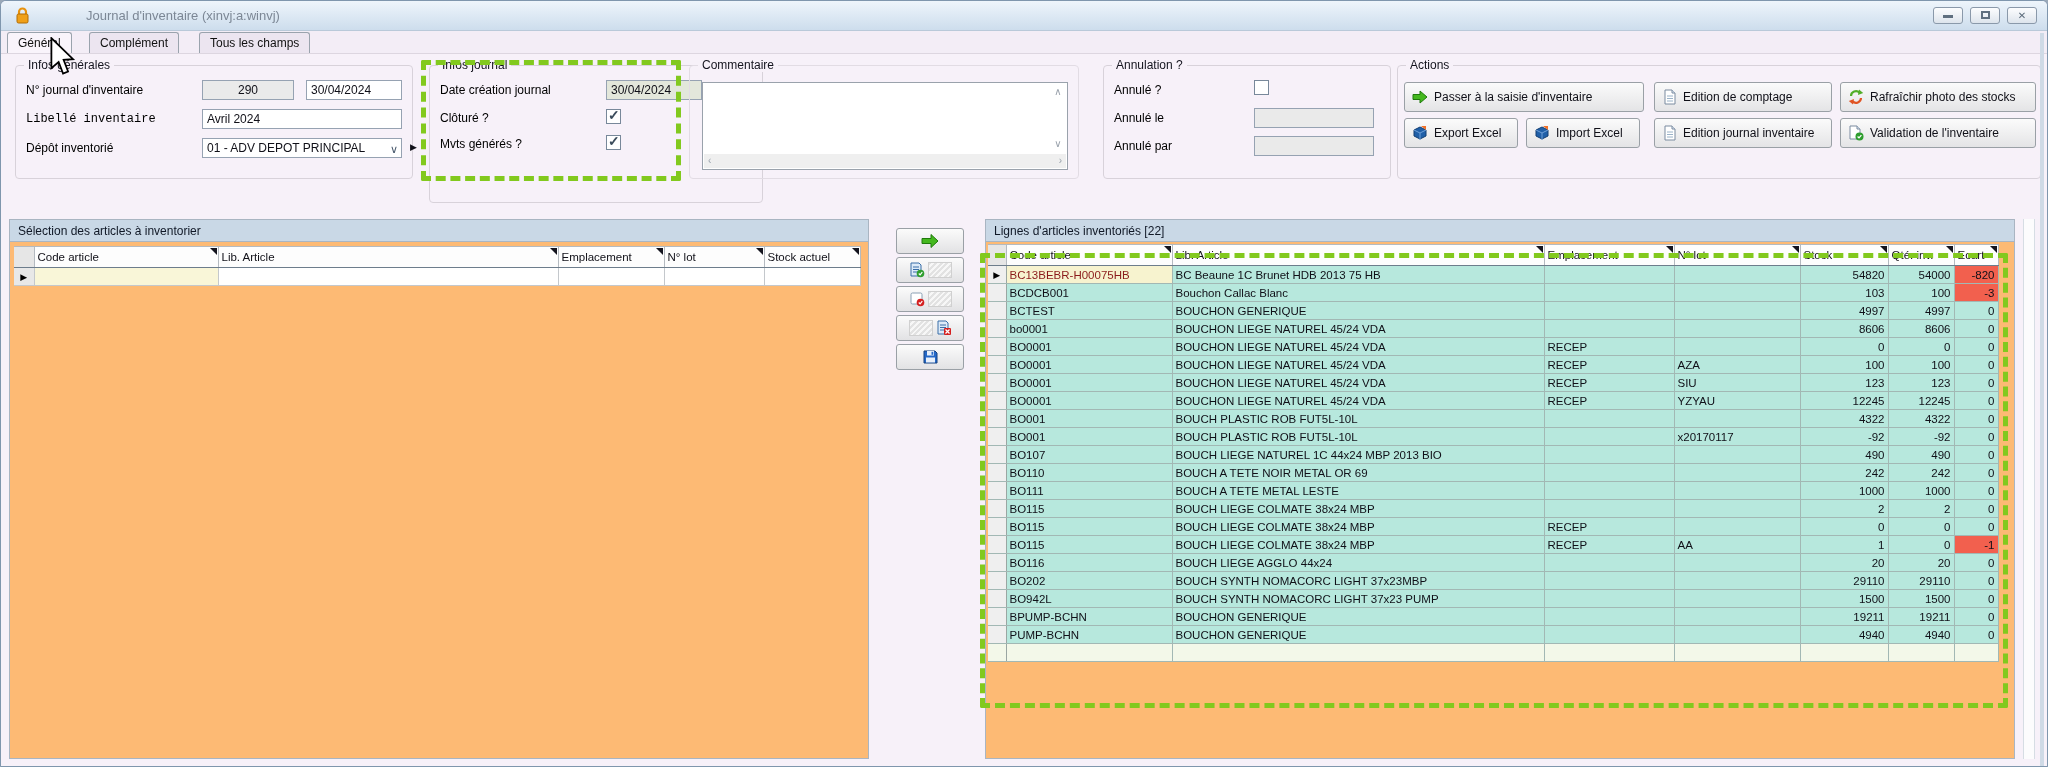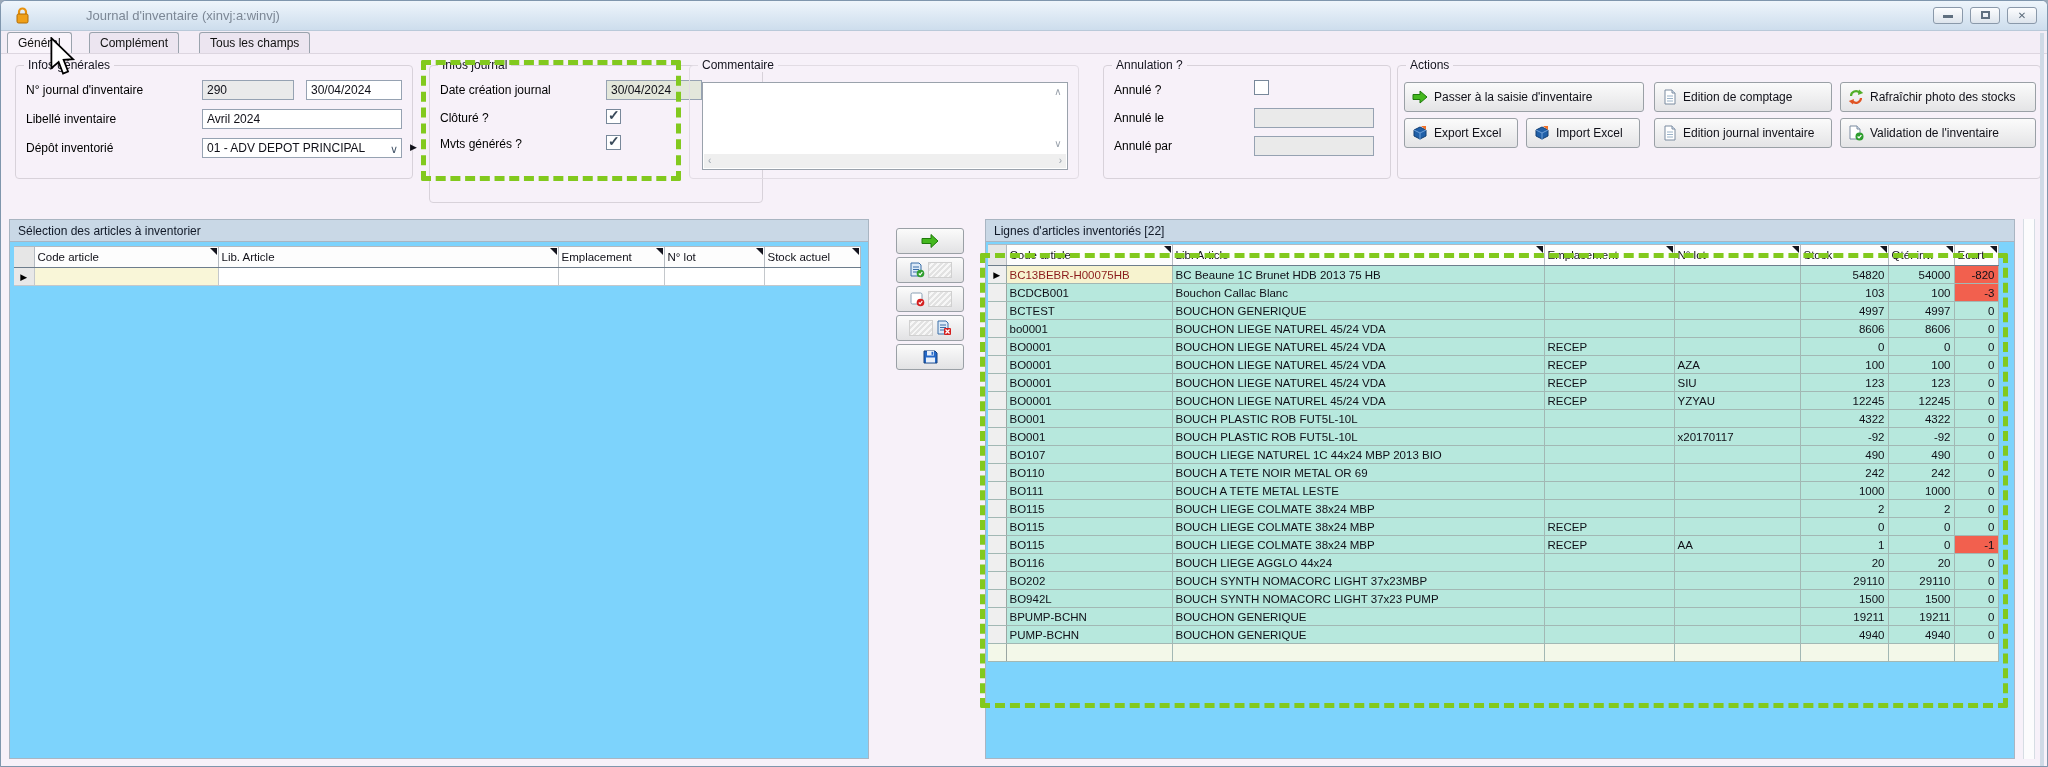--- a/index.html
+++ b/index.html
@@ -49,21 +49,21 @@
     background:linear-gradient(#fbfbfb,#e4e4e6); border:1px solid #9aa0a6; border-radius:3px;
     font-size:12px; color:#101018; white-space:nowrap; }
   .btn svg { flex:0 0 auto; }
 
   .mbtn { position:absolute; left:895px; width:68px; height:26px; background:linear-gradient(#fbfbfb,#e2e2e4);
     border:1px solid #9aa0a6; border-radius:3px; display:flex; align-items:center; justify-content:center; gap:3px; }
   .hatch { width:24px; height:16px; background:repeating-linear-gradient(135deg,#e2e2e2 0 2px,#f7f7f7 2px 4px);
     border:1px solid #d0d0d0; }
 
   
-  .panel { position:absolute; top:218px; height:540px; background:#7dd3fc; border:1px solid #a9b5c2; }
+  .panel { position:absolute; top:218px; height:540px; background:#fdba74; border:1px solid #a9b5c2; }
   .panel .strip { position:absolute; left:0; top:0; right:0; height:22px; background:#c9d8e6;
     border-bottom:1px solid #a9b5c2; font-size:12px; line-height:22px; padding-left:8px; color:#101826; }
   table { border-collapse:collapse; table-layout:fixed; font-size:11.5px; color:#101018; }
   th { position:relative; background:#fdfdfd; font-weight:normal; text-align:left; padding:0 3px; height:21px;
     border-right:1px solid #b4bac0; border-bottom:1px solid #6d7d8c; border-top:1px solid #b4bac0; overflow:hidden; white-space:nowrap; }
   th.mark::after { content:""; position:absolute; top:1px; right:1px; border-top:7px solid #14141e; border-left:7px solid transparent; }
   th.selh { background:#e6e6e6; }
   td { height:18px; padding:0 3px; overflow:hidden; white-space:nowrap;
     border-right:1px solid #a2b8b4; border-bottom:1px solid #a2b8b4; background:#b7e8dd; }
   td.sel { background:#efefef; text-align:center; font-size:9px; padding:0; color:#000; border-right:1px solid #9aa6a2; }
@@ -104,23 +104,23 @@
 
   <div class="tabbar">
     <div class="tab active" style="left:6px;"><span>Général</span></div>
     <div class="tab" style="left:88px;"><span>Complément</span></div>
     <div class="tab" style="left:198px;"><span>Tous les champs</span></div>
   </div>
 
   <div class="group" style="left:14px; top:64px; width:398px; height:114px;">
     <span class="cap">Infos générales</span>
     <span class="lbl" style="left:10px; top:17px;">N° journal d'inventaire</span>
-    <div class="field ro" style="left:186px; top:14px; width:92px;">290</div>
+    <div class="field ro" style="left:186px; top:14px; width:92px;text-align:center;">290</div>
     <div class="field" style="left:290px; top:14px; width:96px;">30/04/2024</div>
-    <span class="lbl" style="left:10px; top:46px;">Libellé inventaire</span>
+    <span class="lbl" style="left:10px; top:46px;font-family:Liberation Mono, monospace;">Libellé inventaire</span>
     <div class="field" style="left:186px; top:43px; width:200px;">Avril 2024</div>
     <span class="lbl" style="left:10px; top:75px;">Dépôt inventorié</span>
     <div class="field selectbox" style="left:186px; top:72px; width:200px;">
       <span>01 - ADV DEPOT PRINCIPAL</span>
       <span class="chev">∨</span>
     </div>
     <span style="position:absolute; left:394px; top:76px; font-size:9px; color:#101018;">▶</span>
   </div>
 
   <div class="group" style="left:428px; top:64px; width:334px; height:138px;">

